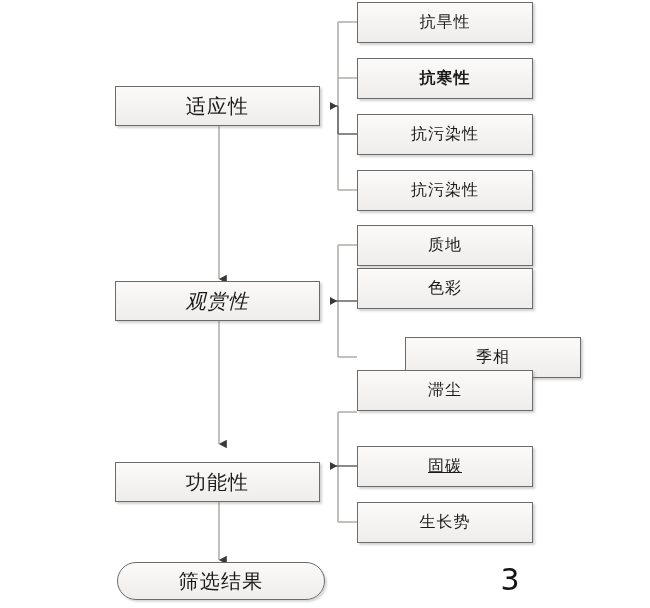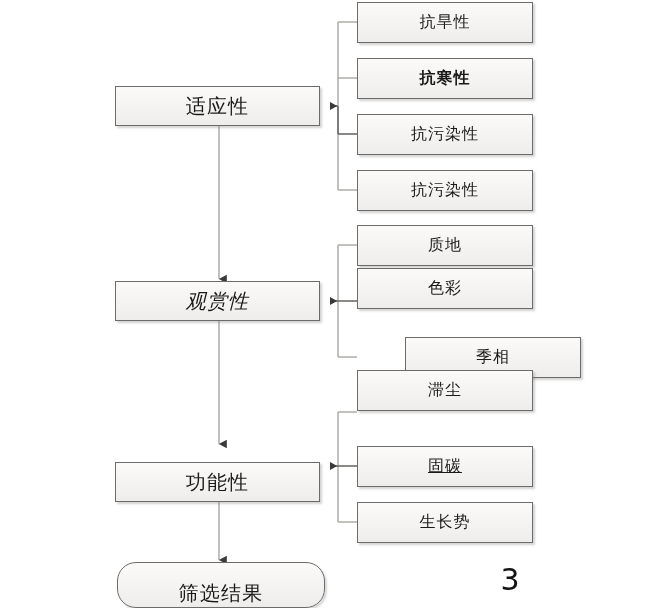--- a/index.html
+++ b/index.html
@@ -49,25 +49,24 @@
   }
   .node.sub {
     left: 357px;
     width: 176px;
     height: 41px;
     font-size: 16px;
   }
   .node.result {
     left: 117px;
     width: 208px;
-    height: 46px;
+    height: 38px;
     font-size: 20px;
     border-radius: 19px;
     box-shadow: 2px 2px 2px rgba(120,118,115,0.28);
-    align-items: flex-end;
   }
   .page-number {
     position: absolute;
     z-index: 3;
     left: 492px;
     top: 562px;
     width: 36px;
     text-align: center;
     font-size: 30px;
     color: #141414;

